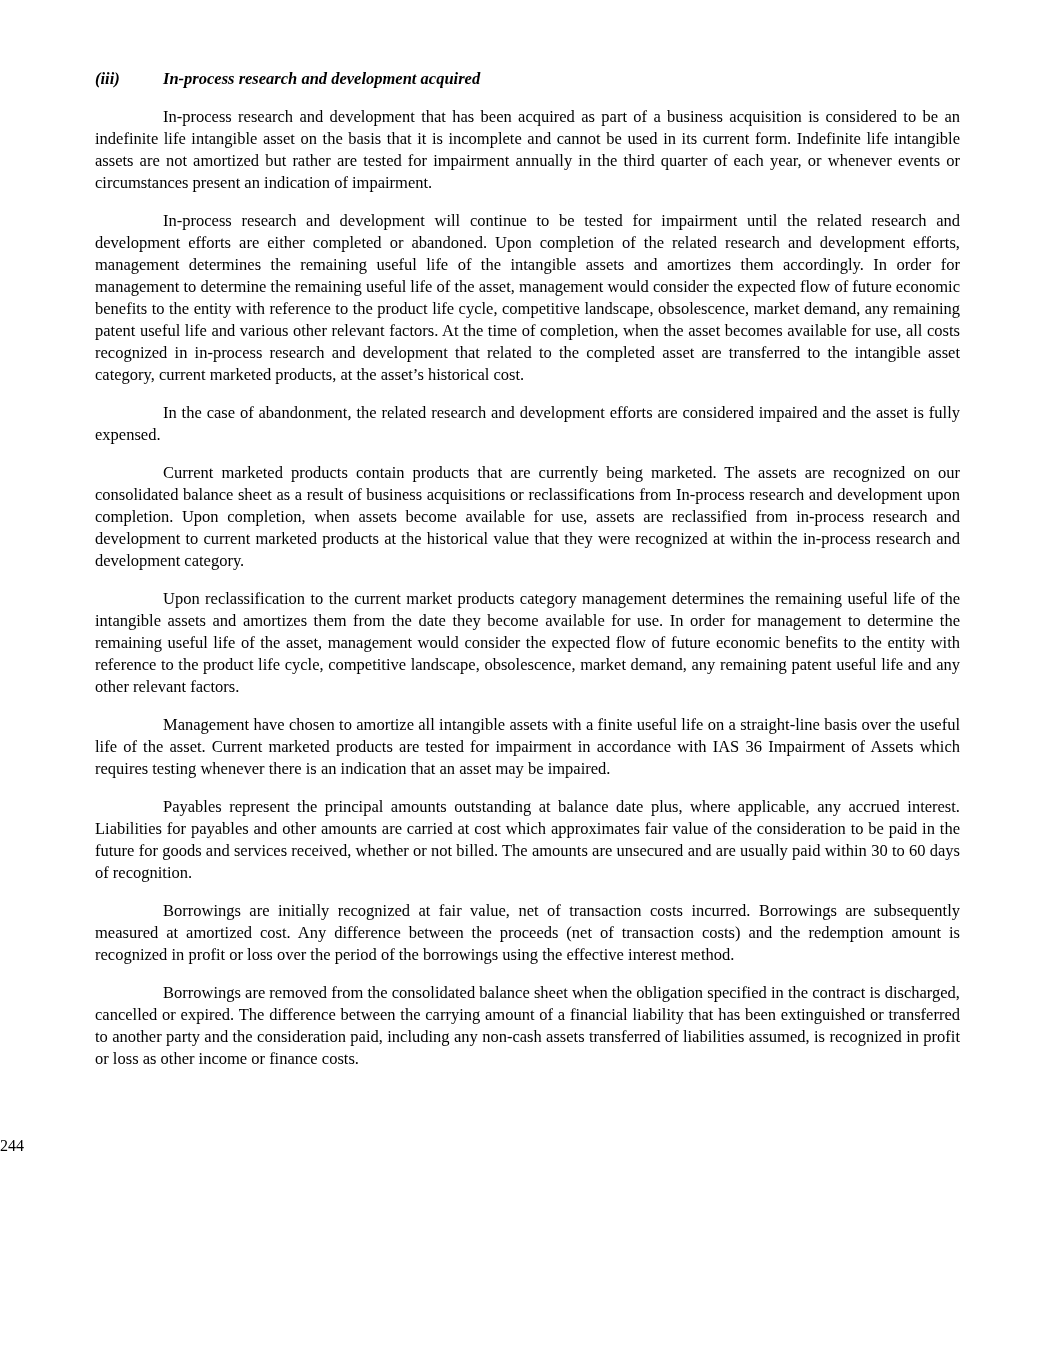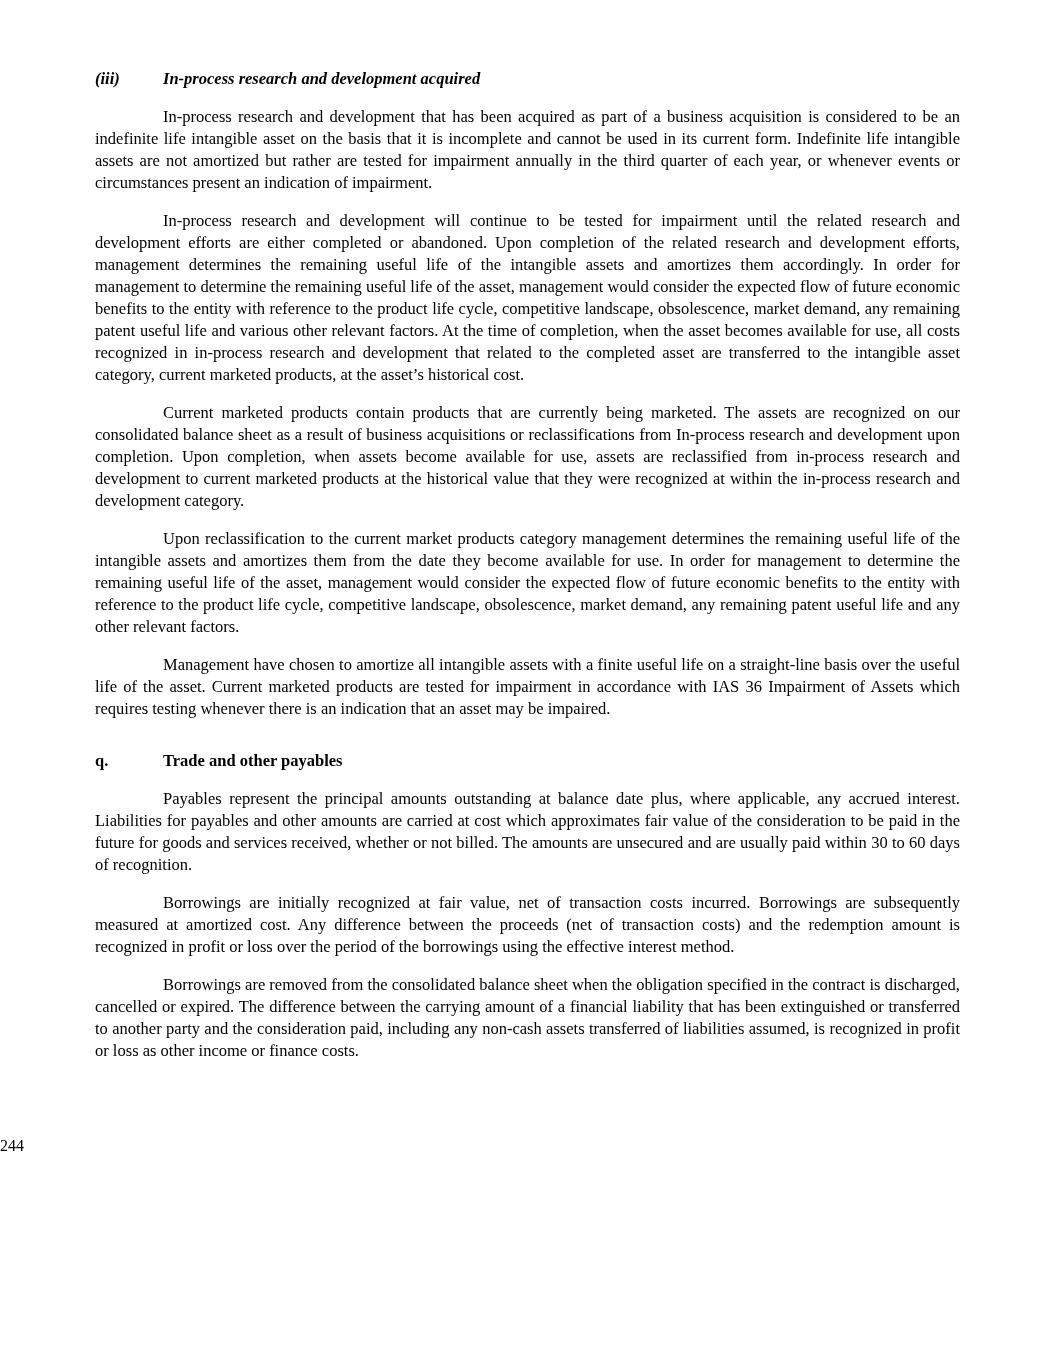--- a/index.html
+++ b/index.html
@@ -57,30 +57,30 @@
 </style>
 </head>
 <body>
 
 <div class="page">
 
   <section class="doc-section">
     <h3 class="heading italic"><span class="heading-label">(iii)</span><span>In-process research and development acquired</span></h3>
     <p class="body-para">In-process research and development that has been acquired as part of a business acquisition is considered to be an indefinite life intangible asset on the basis that it is incomplete and cannot be used in its current form. Indefinite life intangible assets are not amortized but rather are tested for impairment annually in the third quarter of each year, or whenever events or circumstances present an indication of impairment.</p>
     <p class="body-para">In-process research and development will continue to be tested for impairment until the related research and development efforts are either completed or abandoned. Upon completion of the related research and development efforts, management determines the remaining useful life of the intangible assets and amortizes them accordingly. In order for management to determine the remaining useful life of the asset, management would consider the expected flow of future economic benefits to the entity with reference to the product life cycle, competitive landscape, obsolescence, market demand, any remaining patent useful life and various other relevant factors. At the time of completion, when the asset becomes available for use, all costs recognized in in-process research and development that related to the completed asset are transferred to the intangible asset category, current marketed products, at the asset’s historical cost.</p>
+    <p class="body-para">In the case of abandonment, the related research and development efforts are considered impaired and the asset is fully expensed.</p>
   </section>
 
   <section class="doc-section">
     <p class="body-para">Current marketed products contain products that are currently being marketed. The assets are recognized on our consolidated balance sheet as a result of business acquisitions or reclassifications from In-process research and development upon completion. Upon completion, when assets become available for use, assets are reclassified from in-process research and development to current marketed products at the historical value that they were recognized at within the in-process research and development category.</p>
     <p class="body-para">Upon reclassification to the current market products category management determines the remaining useful life of the intangible assets and amortizes them from the date they become available for use. In order for management to determine the remaining useful life of the asset, management would consider the expected flow of future economic benefits to the entity with reference to the product life cycle, competitive landscape, obsolescence, market demand, any remaining patent useful life and any other relevant factors.</p>
     <p class="body-para">Management have chosen to amortize all intangible assets with a finite useful life on a straight-line basis over the useful life of the asset. Current marketed products are tested for impairment in accordance with IAS 36 Impairment of Assets which requires testing whenever there is an indication that an asset may be impaired.</p>
   </section>
 
   <section class="doc-section">
-    <h3 class="heading"><span class="heading-label">q.</span><span>Trade and other payables</span></h3>
     <p class="body-para">Payables represent the principal amounts outstanding at balance date plus, where applicable, any accrued interest. Liabilities for payables and other amounts are carried at cost which approximates fair value of the consideration to be paid in the future for goods and services received, whether or not billed. The amounts are unsecured and are usually paid within 30 to 60 days of recognition.</p>
   </section>
 
   <section class="doc-section">
     <p class="body-para">Borrowings are initially recognized at fair value, net of transaction costs incurred. Borrowings are subsequently measured at amortized cost. Any difference between the proceeds (net of transaction costs) and the redemption amount is recognized in profit or loss over the period of the borrowings using the effective interest method.</p>
     <p class="body-para">Borrowings are removed from the consolidated balance sheet when the obligation specified in the contract is discharged, cancelled or expired. The difference between the carrying amount of a financial liability that has been extinguished or transferred to another party and the consideration paid, including any non-cash assets transferred of liabilities assumed, is recognized in profit or loss as other income or finance costs.</p>
   </section>
 
   <div class="page-number">244</div>
 

